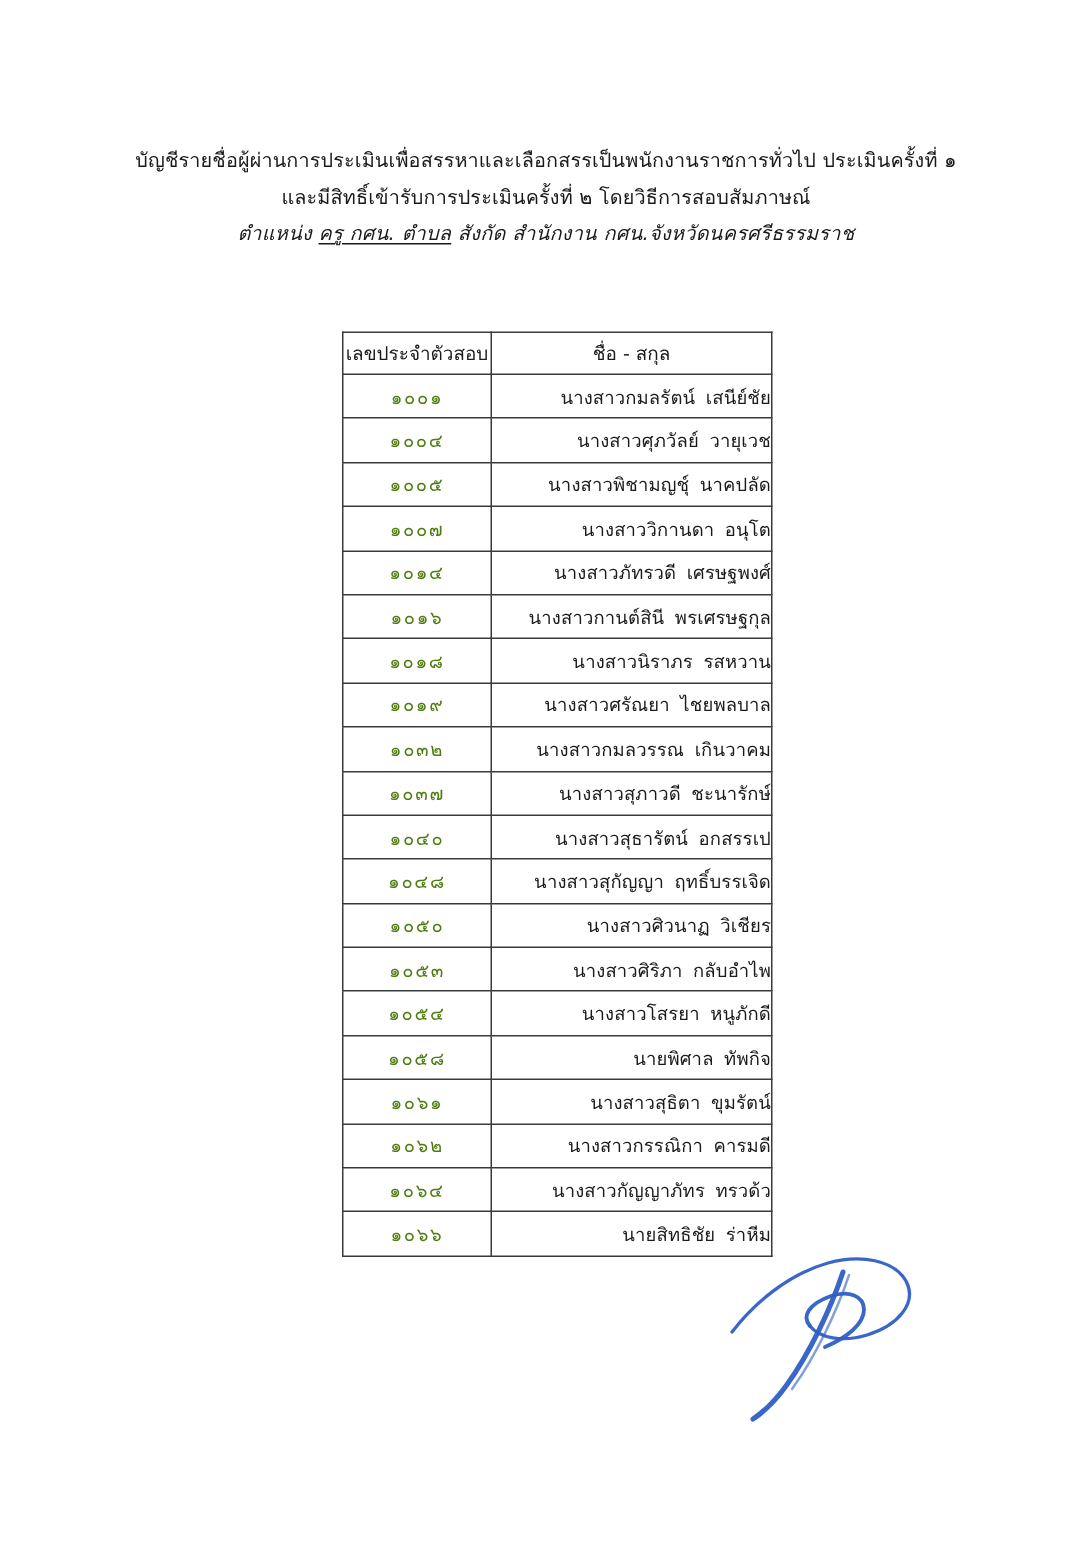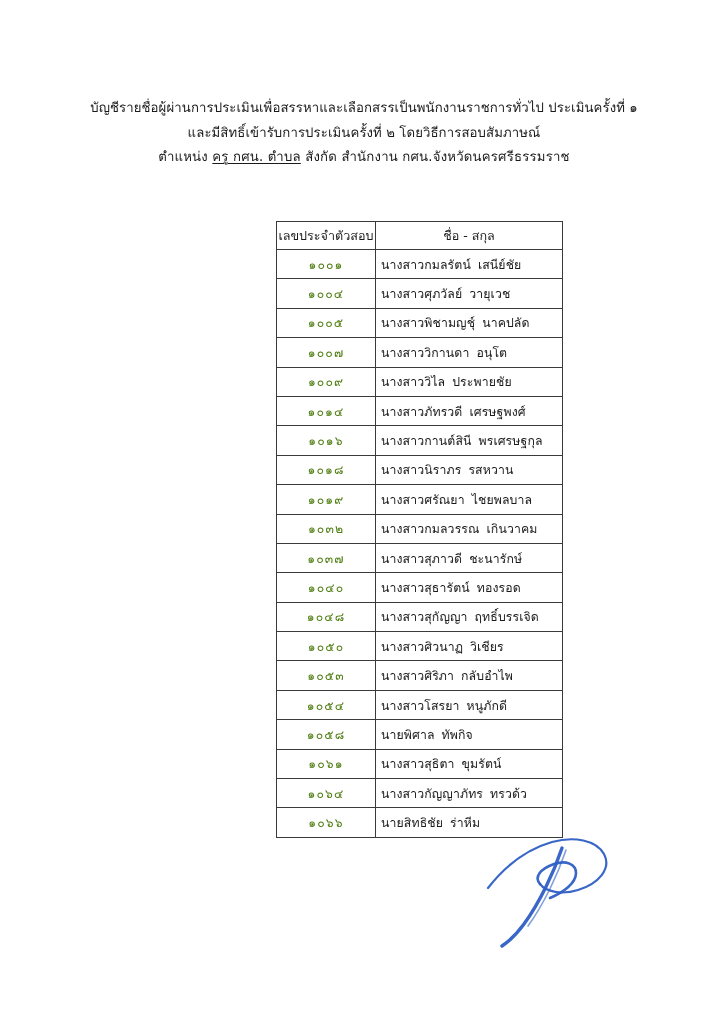--- a/index.html
+++ b/index.html
@@ -34,39 +34,39 @@
   }
   .doc-header .hline {
     font-size: 13.2px;
     line-height: 24.5px;
     white-space: nowrap;
     letter-spacing: 0.1px;
     color: #1a1a1a;
   }
   .doc-header .hline.l3 {
     letter-spacing: 0.2px;
+    font-style: italic;
   }
   .underlined {
     text-decoration: underline;
     text-underline-offset: 2px;
     text-decoration-thickness: 1px;
   }
 
   
   .table-wrap {
     position: absolute;
     top: 221px;
     left: 228px;
     width: 286px;
   }
   table.roster {
     border-collapse: collapse;
     width: 286px;
     table-layout: fixed;
-    margin-left: 48px;
   }
   table.roster th,
   table.roster td {
     border: 1px solid #3a3a3a;
     font-weight: normal;
     font-size: 12.3px;
     color: #1a1a1a;
     padding: 0;
   }
   table.roster col.c-id { width: 99px; }
@@ -80,21 +80,21 @@
   }
   table.roster td.id-cell {
     height: 28.4px;
     text-align: center;
     vertical-align: middle;
     letter-spacing: 1.1px;
     color: #4d7c0f;
   }
   table.roster td.name-cell {
     height: 28.4px;
-    text-align: left;
+    text-align: right;
     vertical-align: middle;
     padding-left: 5px;
     letter-spacing: 0.1px;
     white-space: nowrap;
   }
   .name-given { }
   .name-gap { display: inline-block; width: 7px; }
 
   
   .signature {
@@ -146,24 +146,20 @@
           </tr>
           <tr>
             <td class="id-cell">๑๐๐๕</td>
             <td class="name-cell"><span>นางสาว</span><span class="name-given">พิชามญชุ์</span><span class="name-gap"></span><span>นาคปลัด</span></td>
           </tr>
           <tr>
             <td class="id-cell">๑๐๐๗</td>
             <td class="name-cell"><span>นางสาว</span><span class="name-given">วิกานดา</span><span class="name-gap"></span><span>อนุโต</span></td>
           </tr>
           <tr>
-            <td class="id-cell">๑๐๐๙</td>
-            <td class="name-cell"><span>นางสาว</span><span class="name-given">วิไล</span><span class="name-gap"></span><span>ประพายชัย</span></td>
-          </tr>
-          <tr>
             <td class="id-cell">๑๐๑๔</td>
             <td class="name-cell"><span>นางสาว</span><span class="name-given">ภัทรวดี</span><span class="name-gap"></span><span>เศรษฐพงศ์</span></td>
           </tr>
           <tr>
             <td class="id-cell">๑๐๑๖</td>
             <td class="name-cell"><span>นางสาว</span><span class="name-given">กานต์สินี</span><span class="name-gap"></span><span>พรเศรษฐกุล</span></td>
           </tr>
           <tr>
             <td class="id-cell">๑๐๑๘</td>
             <td class="name-cell"><span>นางสาว</span><span class="name-given">นิราภร</span><span class="name-gap"></span><span>รสหวาน</span></td>
@@ -175,21 +171,21 @@
           <tr>
             <td class="id-cell">๑๐๓๒</td>
             <td class="name-cell"><span>นางสาว</span><span class="name-given">กมลวรรณ</span><span class="name-gap"></span><span>เกินวาคม</span></td>
           </tr>
           <tr>
             <td class="id-cell">๑๐๓๗</td>
             <td class="name-cell"><span>นางสาว</span><span class="name-given">สุภาวดี</span><span class="name-gap"></span><span>ชะนารักษ์</span></td>
           </tr>
           <tr>
             <td class="id-cell">๑๐๔๐</td>
-            <td class="name-cell"><span>นางสาว</span><span class="name-given">สุธารัตน์</span><span class="name-gap"></span><span>ทองรอด</span></td>
+            <td class="name-cell"><span>นางสาว</span><span class="name-given">สุธารัตน์</span><span class="name-gap"></span><span>อกสรรเป</span></td>
           </tr>
           <tr>
             <td class="id-cell">๑๐๔๘</td>
             <td class="name-cell"><span>นางสาว</span><span class="name-given">สุกัญญา</span><span class="name-gap"></span><span>ฤทธิ์บรรเจิด</span></td>
           </tr>
           <tr>
             <td class="id-cell">๑๐๕๐</td>
             <td class="name-cell"><span>นางสาว</span><span class="name-given">ศิวนาฏ</span><span class="name-gap"></span><span>วิเชียร</span></td>
           </tr>
           <tr>
@@ -200,20 +196,24 @@
             <td class="id-cell">๑๐๕๔</td>
             <td class="name-cell"><span>นางสาว</span><span class="name-given">โสรยา</span><span class="name-gap"></span><span>หนูภักดี</span></td>
           </tr>
           <tr>
             <td class="id-cell">๑๐๕๘</td>
             <td class="name-cell"><span>นาย</span><span class="name-given">พิศาล</span><span class="name-gap"></span><span>ทัพกิจ</span></td>
           </tr>
           <tr>
             <td class="id-cell">๑๐๖๑</td>
             <td class="name-cell"><span>นางสาว</span><span class="name-given">สุธิตา</span><span class="name-gap"></span><span>ขุมรัตน์</span></td>
+          </tr>
+          <tr>
+            <td class="id-cell">๑๐๖๒</td>
+            <td class="name-cell"><span>นางสาว</span><span class="name-given">กรรณิกา</span><span class="name-gap"></span><span>คารมดี</span></td>
           </tr>
           <tr>
             <td class="id-cell">๑๐๖๔</td>
             <td class="name-cell"><span>นางสาว</span><span class="name-given">กัญญาภัทร</span><span class="name-gap"></span><span>ทรวด้ว</span></td>
           </tr>
           <tr>
             <td class="id-cell">๑๐๖๖</td>
             <td class="name-cell"><span>นาย</span><span class="name-given">สิทธิชัย</span><span class="name-gap"></span><span>ร่าหีม</span></td>
           </tr>
         </tbody>

